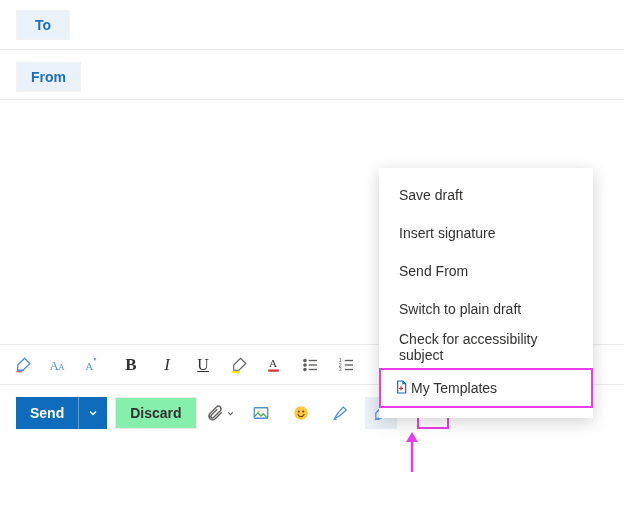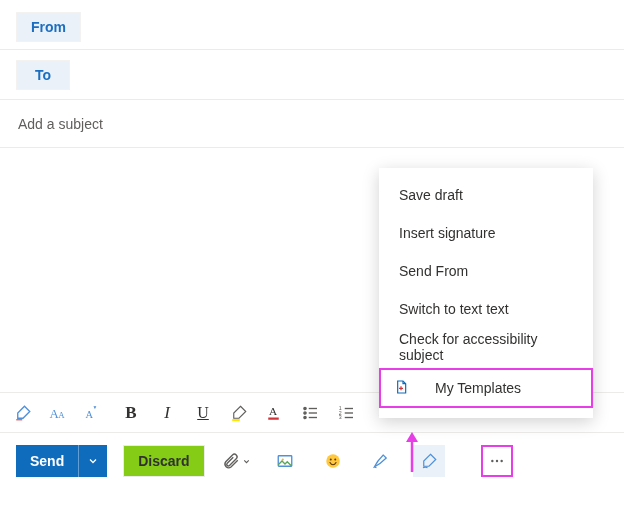--- a/index.html
+++ b/index.html
@@ -8,51 +8,48 @@
   .row { border-bottom:1px solid #edebe9; padding:0 16px; height:50px; display:flex; align-items:center; }
   .row.first { padding-top:4px; }
   .btn-pill { background:#eaf1f8; color:#1b6ec2; font-weight:600; padding:6px 14px; font-size:14px; border:1px solid #f3f2f1; cursor:pointer; }
   .btn-pill.to { padding:6px 18px; }
   .subject-row { height:48px; border-bottom:1px solid #edebe9; display:flex; align-items:center; padding:0 16px; }
   .subject-input { border:none; outline:none; width:100%; font-size:14px; color:#323130; }
   .subject-input::placeholder { color:#605e5c; }
   .body-area { height:245px; border-bottom:1px solid #edebe9; }
   .format-bar { height:40px; display:flex; align-items:center; padding:0 8px; gap:6px; border-bottom:1px solid #edebe9; color:#605e5c; }
   .fmt { width:30px; height:30px; display:flex; align-items:center; justify-content:center; cursor:pointer; }
-  .bottom-bar { height:56px; display:flex; align-items:center; padding:0 16px; gap:16px; }
+  .bottom-bar { height:56px; display:flex; align-items:center; padding:0 16px; gap:8px; }
   .send-btn { background:#0f6cbd; color:#fff; display:flex; align-items:center; height:32px; border:none; cursor:pointer; }
   .send-label { padding:0 14px; font-weight:600; font-size:14px; }
   .send-divider { width:1px; height:32px; background:rgba(255,255,255,.35); }
   .send-chevron { width:28px; display:flex; align-items:center; justify-content:center; color:#fff; }
-  .discard-btn { background:#84cc16; border:1px solid #edebe9; height:32px; padding:0 14px; font-size:14px; font-weight:600; color:#323130; cursor:pointer; }
+  .discard-btn { background:#86efac; border:1px solid #edebe9; height:32px; padding:0 14px; font-size:14px; font-weight:600; color:#323130; cursor:pointer; }
   .tool-btn { width:32px; height:32px; display:flex; align-items:center; justify-content:center; cursor:pointer; color:#605e5c; }
   .tool-btn.active { background:#eaf1f8; }
   .ellipsis-btn { width:32px; height:32px; border:2px solid #e83ee8; display:flex; align-items:center; justify-content:center; cursor:pointer; color:#605e5c; }
   .menu { position:absolute; left:379px; top:168px; width:214px; background:#fff; box-shadow:0 4px 16px rgba(0,0,0,.18); padding:8px 0; z-index:10; }
   .menu-item { height:38px; display:flex; align-items:center; padding:0 20px; cursor:pointer; font-size:14px; color:#323130; }
-  .menu-item.with-icon { padding-left:14px; gap:26px;align-items:center; }
+  .menu-item.with-icon { padding-left:14px; gap:2px;align-items:center; }
   .menu-item .chevron { margin-left:auto; color:#605e5c; }
   .menu-item.highlight { border:2px solid #e83ee8; margin:2px 0; height:40px; padding-left:12px; }
   .arrow { position:absolute; color:#e83ee8; }
 </style>
 </head>
 <body>
 <div class="container">
 
+  <div class="row">
+    <button class="btn-pill to">To</button>
+  </div>
+
   <div class="row first">
     <button class="btn-pill">From</button>
   </div>
 
-  <div class="row">
-    <button class="btn-pill to">To</button>
-  </div>
-
-  <div class="subject-row">
-    <input class="subject-input" type="text" placeholder="Add a subject" style="">
-  </div>
 
   <div class="body-area"></div>
 
   <div class="format-bar">
     <div class="fmt">
       <svg width="18" height="18" viewBox="0 0 24 24" fill="none" stroke="#4f90d9" stroke-width="1.8">
           <path d="M5 13l4 4L19 7" stroke="none"></path>
           <path d="M14 3l7 7-9 9H5v-7z"></path>
           <path d="M3 21h8" stroke="#e06060"></path>
         </svg>
@@ -161,21 +158,21 @@
           <circle cx="12" cy="12" r="1.8"></circle>
           <circle cx="19" cy="12" r="1.8"></circle>
         </svg>
     </div>
   </div>
 
   <div class="menu">
     <div class="menu-item">Save draft</div>
     <div class="menu-item">Insert signature</div>
     <div class="menu-item">Send From</div>
-    <div class="menu-item">Switch to text text</div>
+    <div class="menu-item">Switch to plain draft</div>
     <div class="menu-item">Check for accessibility subject</div>
     <div class="menu-item with-icon highlight">
       <span>
         <svg width="16" height="16" viewBox="0 0 24 24" fill="none" stroke="#0f6cbd" stroke-width="1.8">
             <path d="M7 3h8l4 4v14H7z"></path>
             <path d="M15 3v4h4"></path>
             <path d="M12 11v6M9 14h6" stroke="#d13438"></path>
           </svg>
       </span>
       <span>My Templates</span>

